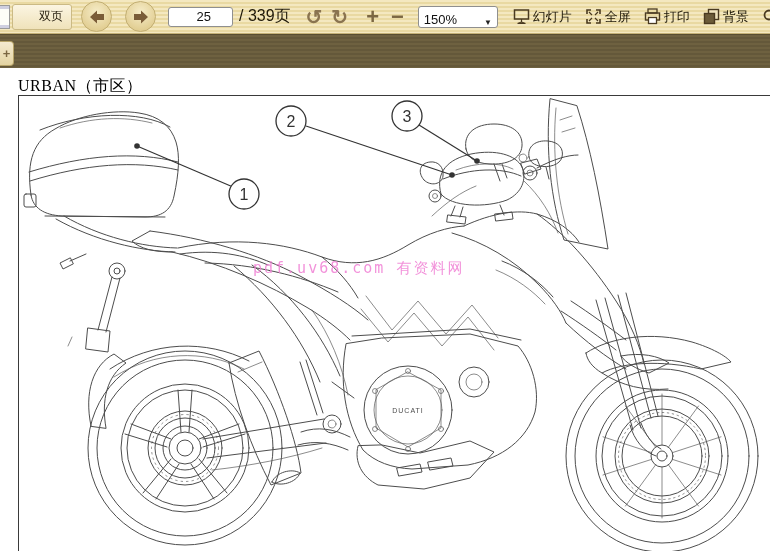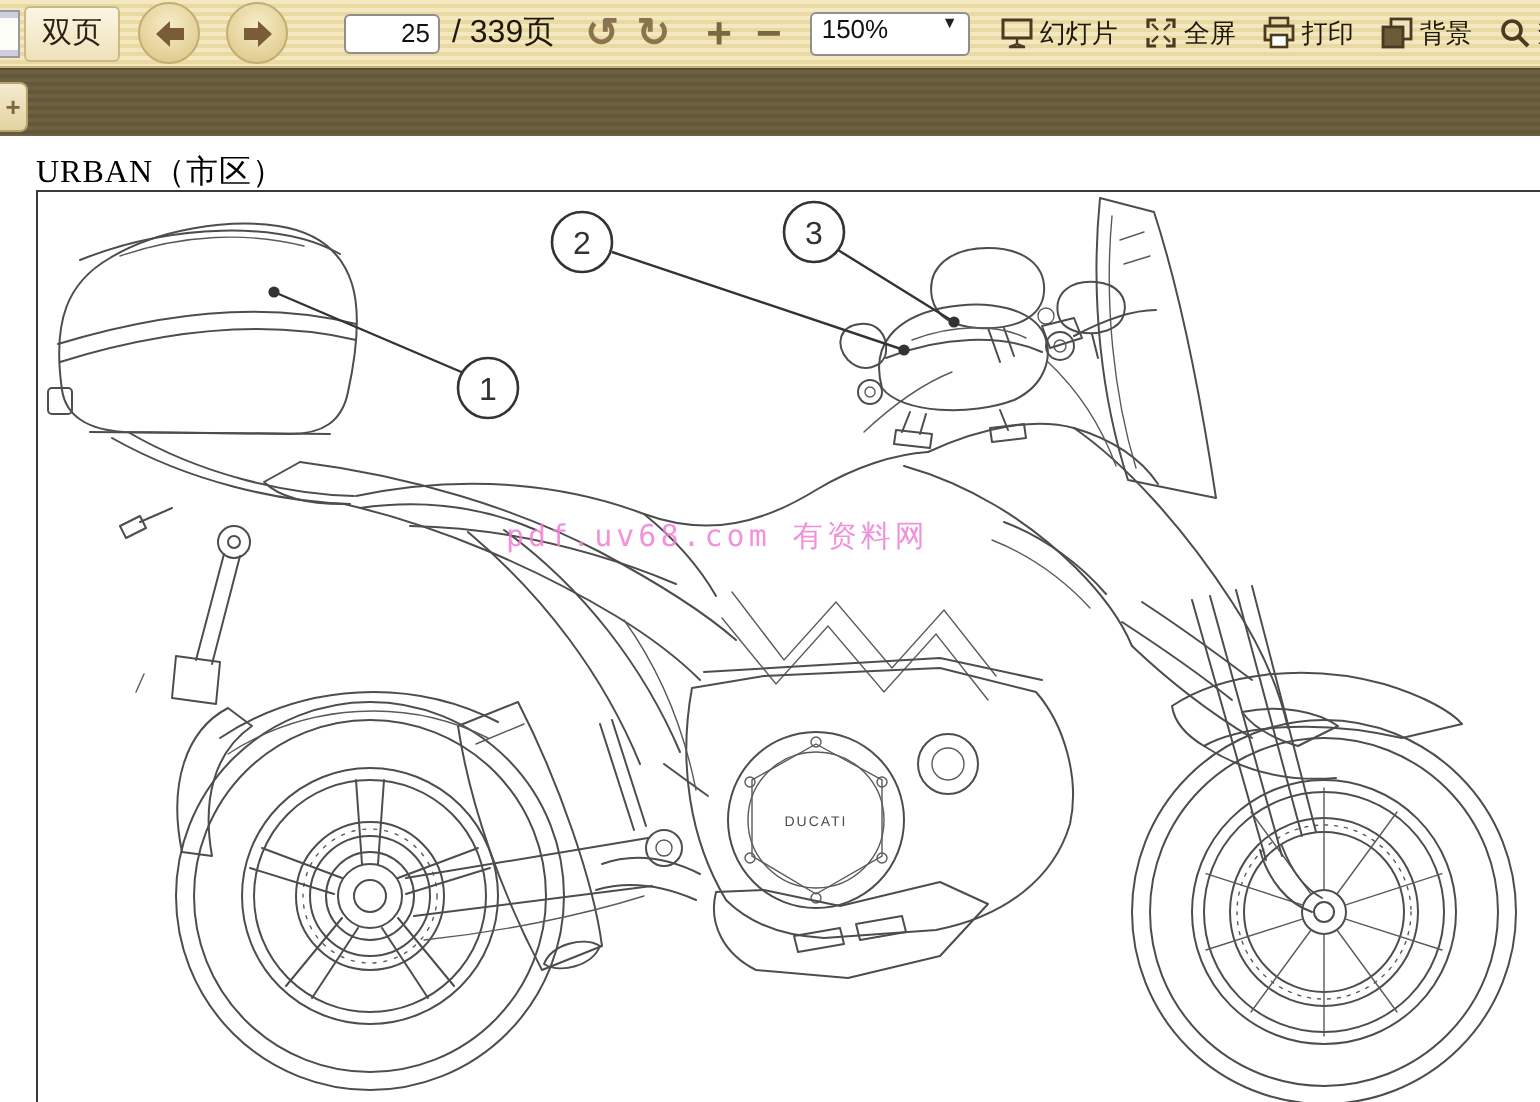--- a/index.html
+++ b/index.html
@@ -14,47 +14,47 @@
     background:repeating-linear-gradient(180deg,#f4e8c0 0 2px,#e9d9a2 2px 4px);
     border-bottom:1px solid #c3b075;
     display:flex;align-items:center;
   }
   .partial-doc-icon{
     width:9px;height:22px;margin-left:0;background:#fdfdf8;
     border:1px solid #9a9a9a;border-left:none;flex:none;
     box-shadow:inset 0 3px 0 #cfcfe0, inset 0 -3px 0 #cfcfe0;
   }
   .tab-btn{
-    margin-left:2px;padding:3px 8px 4px 8px;flex:none;
+    margin-left:2px;padding:3px 8px 4px 26px;flex:none;
     background:linear-gradient(#fbf5e2,#efe2ba);
     border:1px solid #cbba85;border-radius:3px;
-    font-size:15px;color:#2a2212;cursor:default;
+    font-size:12px;color:#2a2212;cursor:default;
     font-family:"Liberation Sans", sans-serif;
   }
   .nav-circle{
     width:29px;height:29px;border-radius:50%;flex:none;
     background:radial-gradient(circle at 50% 35%,#f6ecc8,#e3d096 70%,#d8c284);
     border:1.5px solid #c2ae72;
     display:flex;align-items:center;justify-content:center;
   }
   .nav-circle svg{display:block;}
   .page-input{
-    margin-left:28px;width:40px;height:18px;flex:none;
+    margin-left:12px;width:40px;height:18px;flex:none;
     border:1px solid #8f8f8f;border-radius:3px;background:#fff;
-    font-size:13px;color:#111;text-align:right;padding:0 4px 0 2px;
+    font-size:13px;color:#111;text-align:right;padding:0 21px 0 2px;
     font-family:"Liberation Sans", sans-serif;
   }
   .page-total{margin-left:6px;font-size:16px;color:#1e1808;flex:none;}
   .glyph-btn{flex:none;font-weight:bold;color:#8a7450;line-height:1;cursor:default;}
   .rot{font-size:20px;}
   .zoomglyph{font-size:22px;color:#7b6742;}
   .zoom-select{
     margin-left:14px;flex:none;width:68px;height:20px;
     border:1px solid #8f8f8f;border-radius:3px;background:#fff;
-    display:flex;align-items:flex-start;font-size:13px;color:#111;
+    display:flex;align-items:flex-end;font-size:13px;color:#111;
     padding:0 5px;justify-content:space-between;
   }
   .zoom-caret{font-size:8px;color:#222;}
   .tool-item{display:flex;flex:none;cursor:default;}
   .tool-item .lbl{font-size:13px;color:#1e1808;margin-left:3px;white-space:nowrap;}
   .tool-item svg{display:block;}
   
   .band{
     position:absolute;left:0;top:34px;width:770px;height:33px;z-index:9;
     background:repeating-linear-gradient(180deg,#6e6140 0 2px,#64583a 2px 4px);

